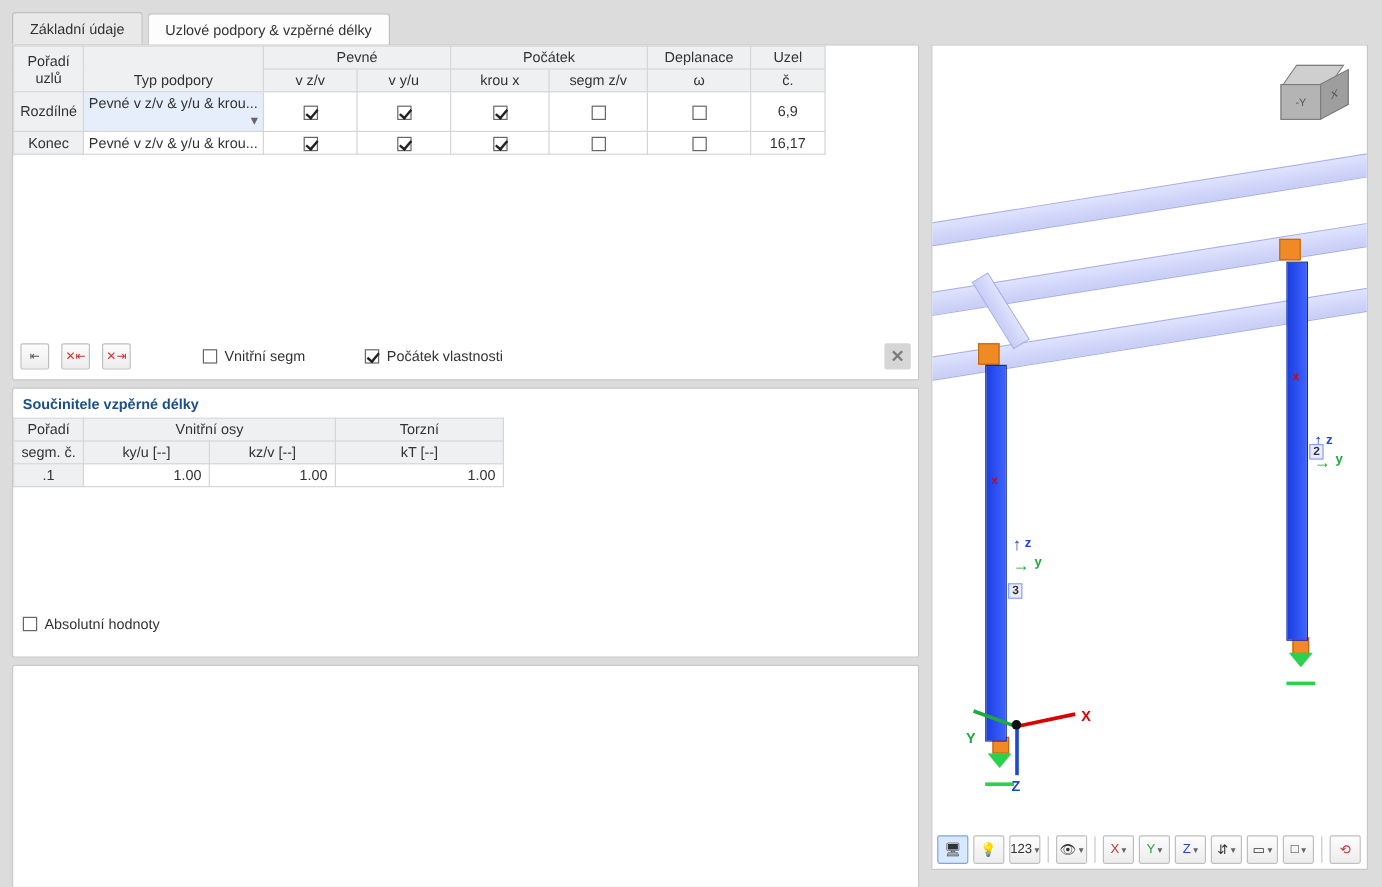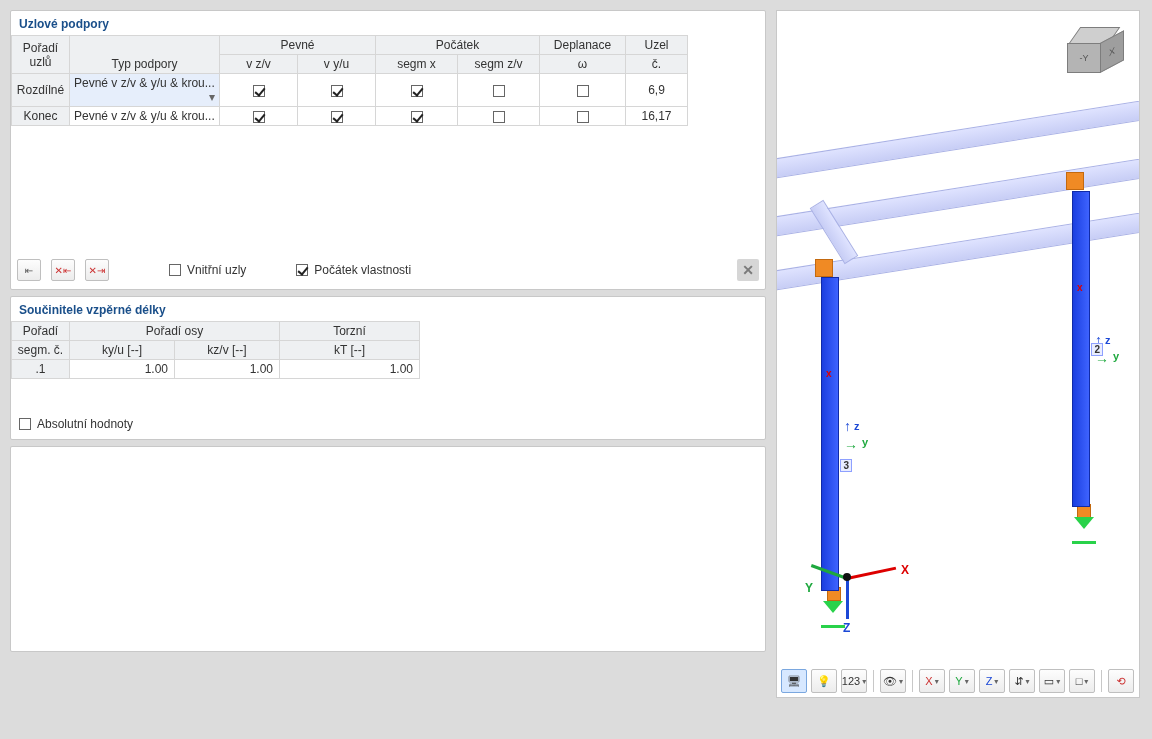--- a/index.html
+++ b/index.html
@@ -90,32 +90,32 @@
   }
   .f-chk { display: inline-flex; align-items: center; gap: 6px; cursor: pointer; }
   .close-btn {
     width: 22px; height: 22px;
     background: #d6d6d6; color: #7a7a7a;
     display: inline-flex; align-items: center; justify-content: center;
     border-radius: 2px; font-weight: bold; font-size: 14px;
   }
 
   
-  .factors-card { height: 144px; position: relative; }
+  .factors-card { height: 225px; position: relative; }
   .factors-table { width: 100%; border-collapse: collapse; table-layout: fixed; }
   .factors-table th, .factors-table td {
     border: 1px solid #d6d6d6; padding: 2px 4px; height: 18px;
     text-align: center; font-weight: normal; background: #fff;
   }
   .factors-table thead th { background: #eef0f2; }
   .factors-table .rowhdr  { background: #eef0f2; }
   .factors-table .right   { text-align: right; padding-right: 6px; }
 
   .factors-footer {
-    position: absolute; left: 8px; bottom: 8px;
+    position: absolute; left: 8px; bottom: 20px;
     display: flex; align-items: flex-end; gap: 6px;
   }
 
   .blank-card { height: 206px; }
 
   
   .viewport {
     position: relative;
     width: 364px; height: 688px;
     background: #ffffff;
@@ -180,27 +180,30 @@
 
   
   .gaxis { position: absolute; left: 40px; bottom: 60px; width: 120px; height: 100px; }
   .gaxis .ax { position: absolute; font-weight: bold; font-size: 12px; }
   .gaxis .line { position: absolute; }
 </style>
 </head>
 <body>
 
 <div class="outer">
+  <div class="tabs">
+    <div class="tab inactive">Základní údaje</div>
+    <div class="tab active">Uzlové podpory &amp; vzpěrné délky</div>
+  </div>
 
   <div class="panel-row">
 
     <div class="left-col">
 
       <div class="card supports-card">
-        <div class="card-h">Uzlové podpory</div>
 
         <table class="supports-table">
           <colgroup>
             <col style="width:58px">
               <col style="width:150px">
             <col style="width:78px">
               <col style="width:78px">
             <col style="width:82px">
               <col style="width:82px">
             <col style="width:86px">
@@ -216,21 +219,21 @@
               <th rowspan="2" style="vertical-align:bottom">Typ podpory</th>
               <th colspan="2">Pevné</th>
               <th colspan="2">Počátek</th>
               <th>Deplanace</th>
               <th>Uzel</th>
               <th rowspan="2" style="border:none;background:#fff"></th>
             </tr>
             <tr>
               <th>v z/v</th>
               <th>v y/u</th>
-              <th>segm x</th>
+              <th>krou x</th>
               <th>segm z/v</th>
               <th>ω</th>
               <th>č.</th>
             </tr>
           </thead>
           <tbody id="supports-body">
               <tr>
                 <td class="rowhdr">Rozdílné</td>
                 <td class="left sel">Pevné v z/v &amp; y/u &amp; krou... <span style="float:right;color:#666">▾</span></td>
                 <td><span class="chk on"></span></td>
@@ -255,21 +258,21 @@
             </tbody>
         </table>
 
         <div class="supports-footer">
           <span class="tool-btn">⇤</span>
           <span class="tool-btn" style="color:#c33">✕⇤</span>
           <span class="tool-btn" style="color:#c33">✕⇥</span>
           <span style="width:40px"></span>
           <label class="f-chk">
             <span class="chk" id="inner-chk"></span>
-            <span>Vnitřní uzly</span>
+            <span>Vnitřní segm</span>
           </label>
           <span style="width:30px"></span>
           <label class="f-chk">
             <span class="chk on" id="diff-chk"></span>
             <span>Počátek vlastnosti</span>
           </label>
           <span style="flex:1"></span>
           <span class="close-btn">✕</span>
         </div>
       </div>
@@ -281,21 +284,21 @@
           <colgroup>
             <col style="width:58px">
             <col style="width:105px">
               <col style="width:105px">
             <col style="width:140px">
               <col>
           </colgroup>
           <thead>
             <tr>
               <th>Pořadí</th>
-              <th colspan="2">Pořadí osy</th>
+              <th colspan="2">Vnitřní osy</th>
               <th>Torzní</th>
               <th rowspan="2" style="border:none;background:#fff"></th>
             </tr>
             <tr>
               <th>segm. č.</th>
               <th>ky/u [--]</th>
               <th>kz/v [--]</th>
               <th>kT [--]</th>
             </tr>
           </thead>

